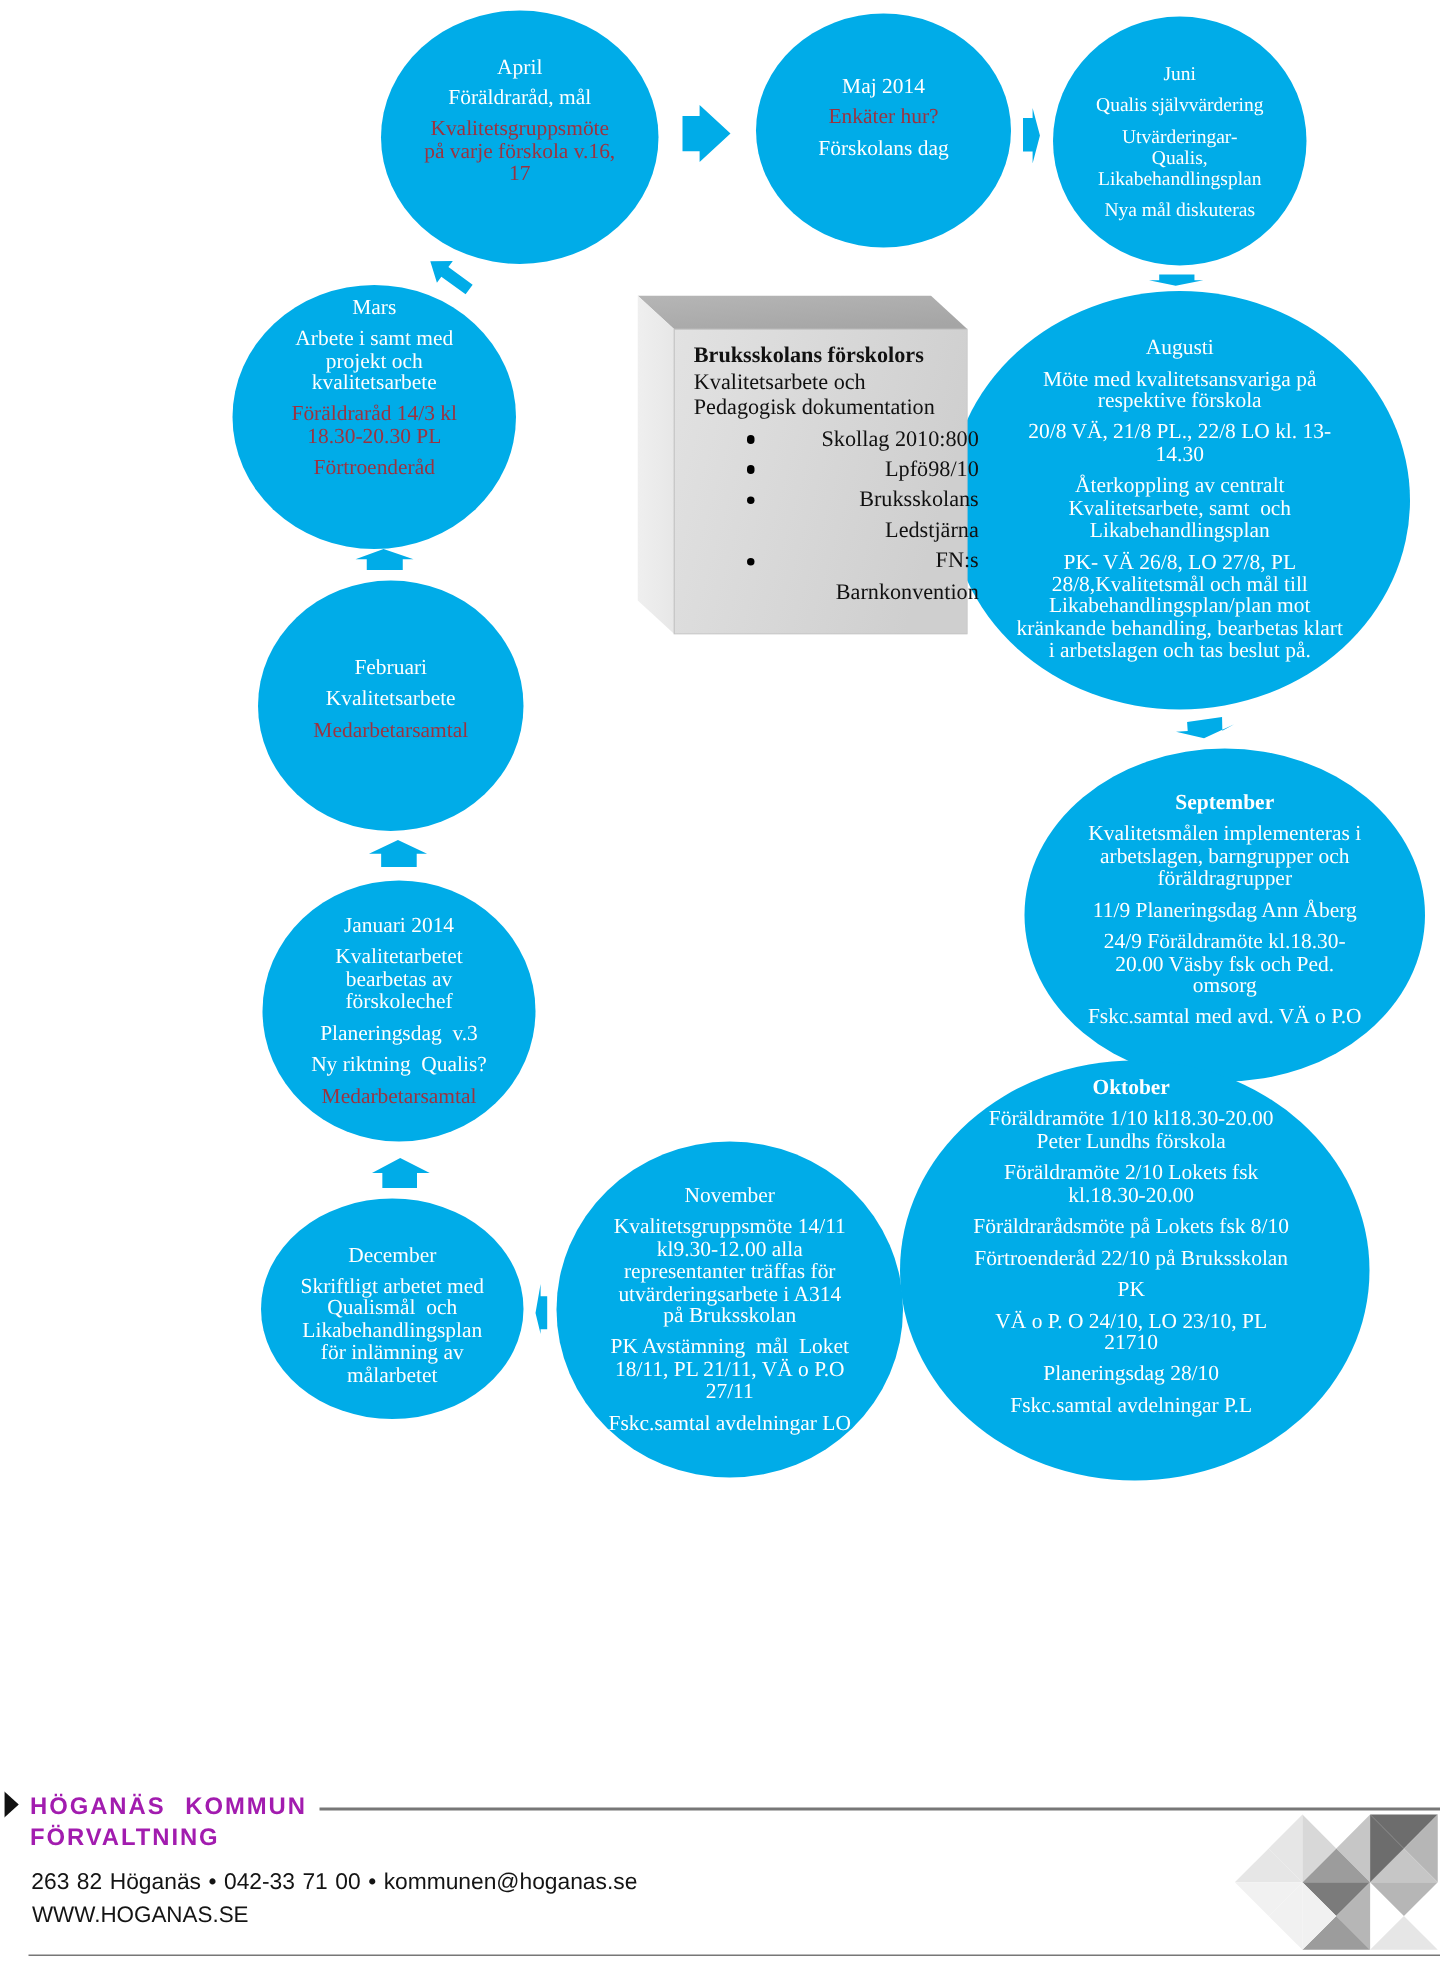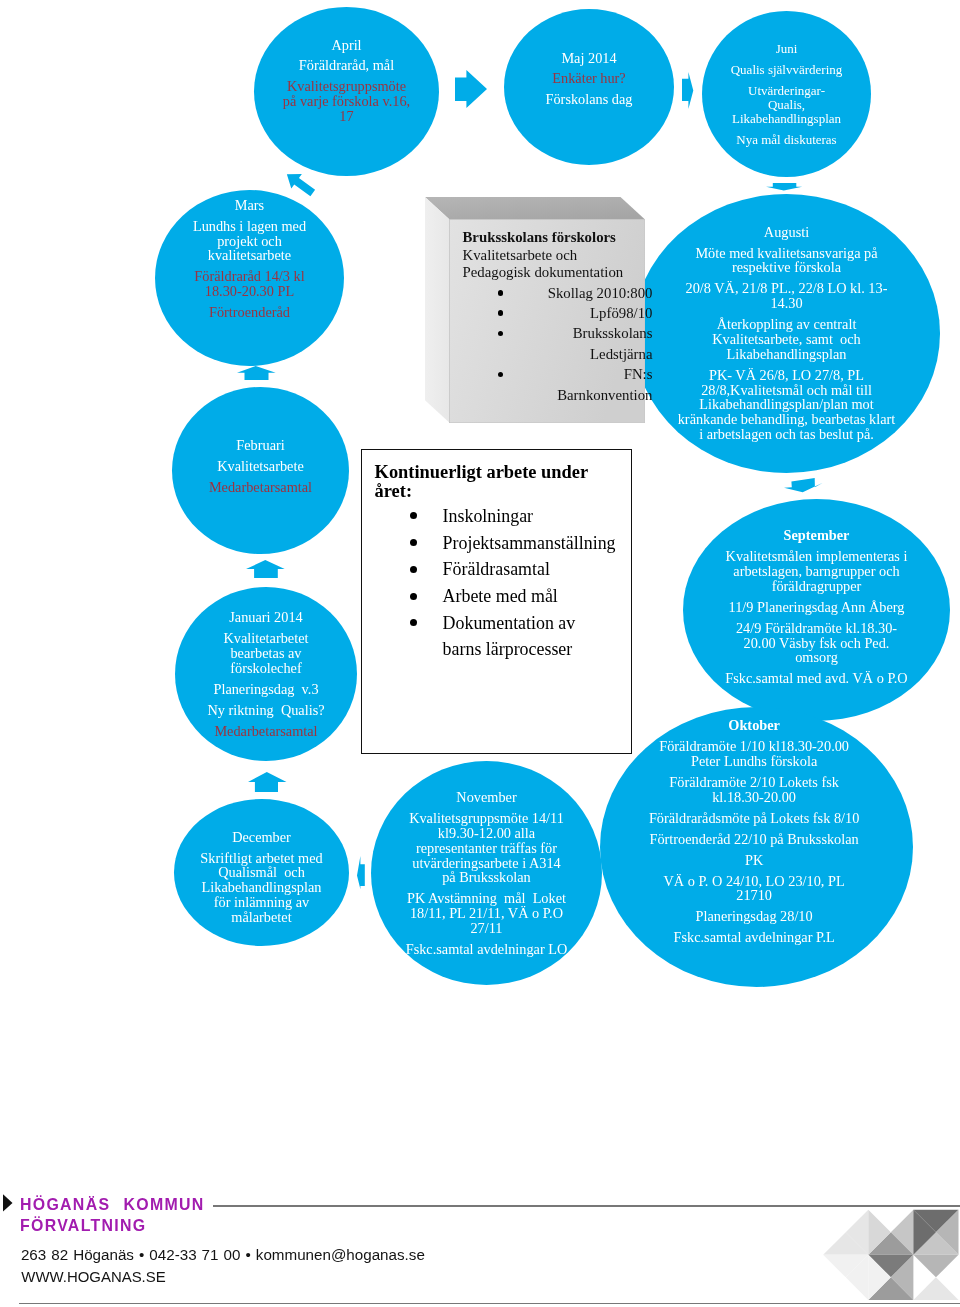--- a/index.html
+++ b/index.html
@@ -126,21 +126,21 @@
     <p>Utvärderingar-
 Qualis,
 Likabehandlingsplan</p>
     <p>Nya mål diskuteras</p>
       </div>
   </div>
 
   <div class="ell" id="c-mars">
     <div class="tb">
     <p>Mars</p>
-    <p>Lundhs i lagen med
+    <p>Arbete i samt med
 projekt och
 kvalitetsarbete</p>
     <p class="red">Föräldraråd 14/3 kl
 18.30-20.30 PL</p>
     <p class="red">Förtroenderåd</p>
       </div>
   </div>
 
   <div class="ell" id="c-februari">
     <div class="tb">
@@ -265,31 +265,20 @@
         <li>Skollag 2010:800</li>
         <li>Lpfö98/10</li>
         <li>Bruksskolans
 Ledstjärna</li>
         <li>FN:s
 Barnkonvention</li>
       </ul>
     </div>
   </div>
 
-  <div id="tbox">
-    <div class="tbtitle">Kontinuerligt arbete under året:</div>
-    <ul class="bl">
-      <li>Inskolningar</li>
-      <li>Projektsammanställning</li>
-      <li>Föräldrasamtal</li>
-      <li>Arbete med mål</li>
-      <li>Dokumentation av
-barns lärprocesser</li>
-    </ul>
-  </div>
 
   <div class="arrow" id="a1">
     <svg width="32" height="38" viewBox="0 0 32 38">
         <path d="M0,7.4 L11.4,7.4 L11.4,0 L32,19 L11.4,38 L11.4,30.9 L0,30.9 Z" fill="#00ace8"></path>
       </svg>
   </div>
   <div class="arrow" id="a2">
     <svg width="12" height="37" viewBox="0 0 12 37">
         <path d="M0,6.7 L6.4,6.7 L6.4,0 L11.3,18.4 L6.4,37 L6.4,29 L0,29 Z" fill="#00ace8"></path>
       </svg>

